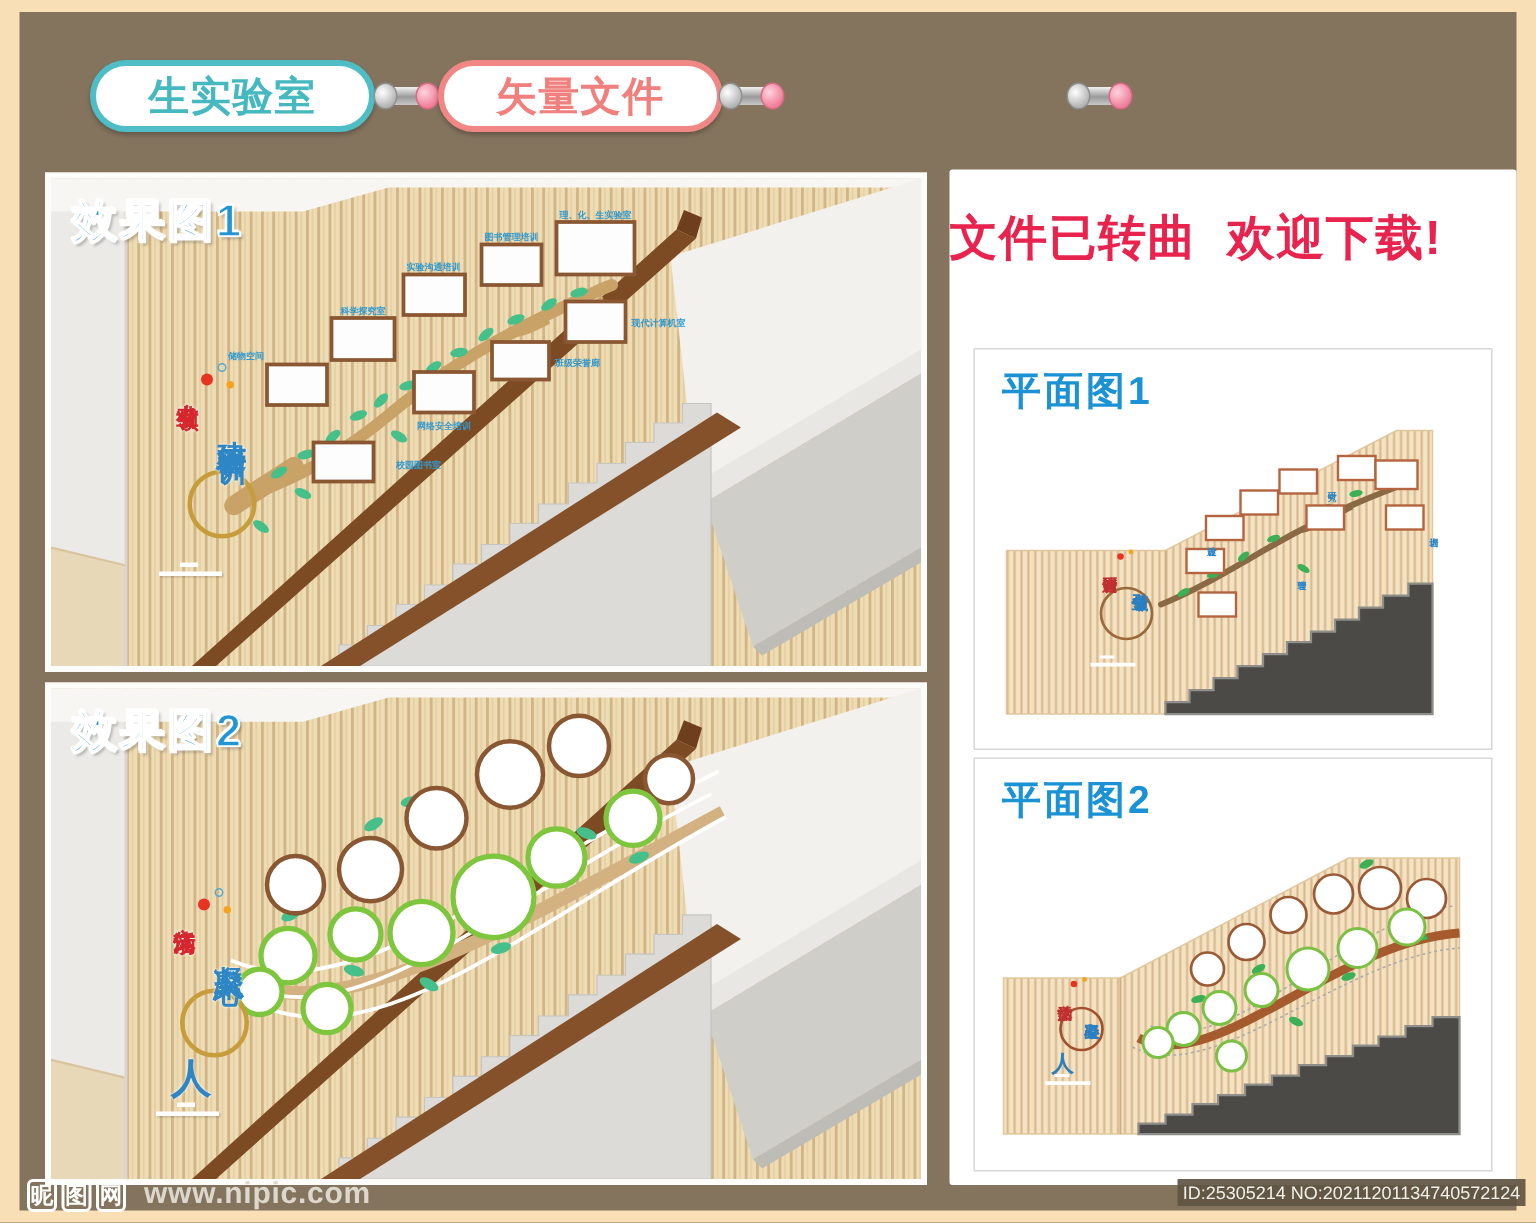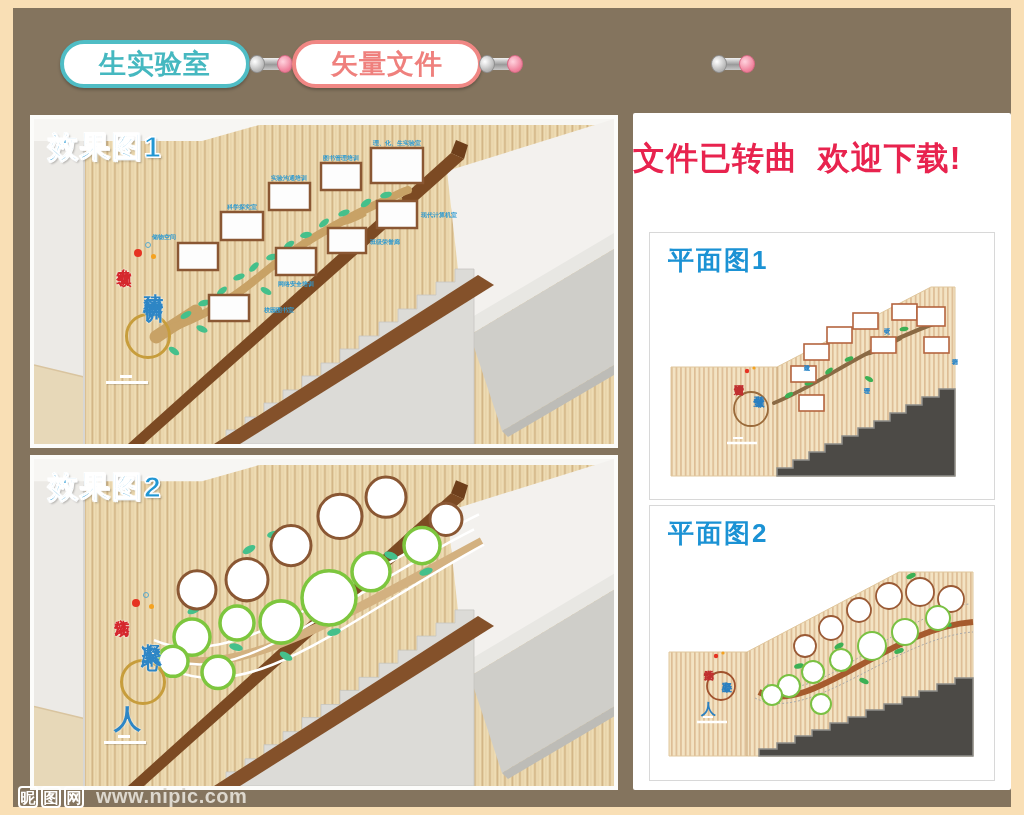--- a/index.html
+++ b/index.html
@@ -339,13 +339,14 @@
       </svg>
     </div>
   </div>
 
   <div class="watermark">
     <span class="logo-char">昵</span>
     <span class="logo-char">图</span>
     <span class="logo-char">网</span>
     <span class="site-url">www.nipic.com</span>
   </div>
+  <div class="idbar">ID:25305214 NO:20211201134740572124</div>
 </div>
 
 </body></html>

